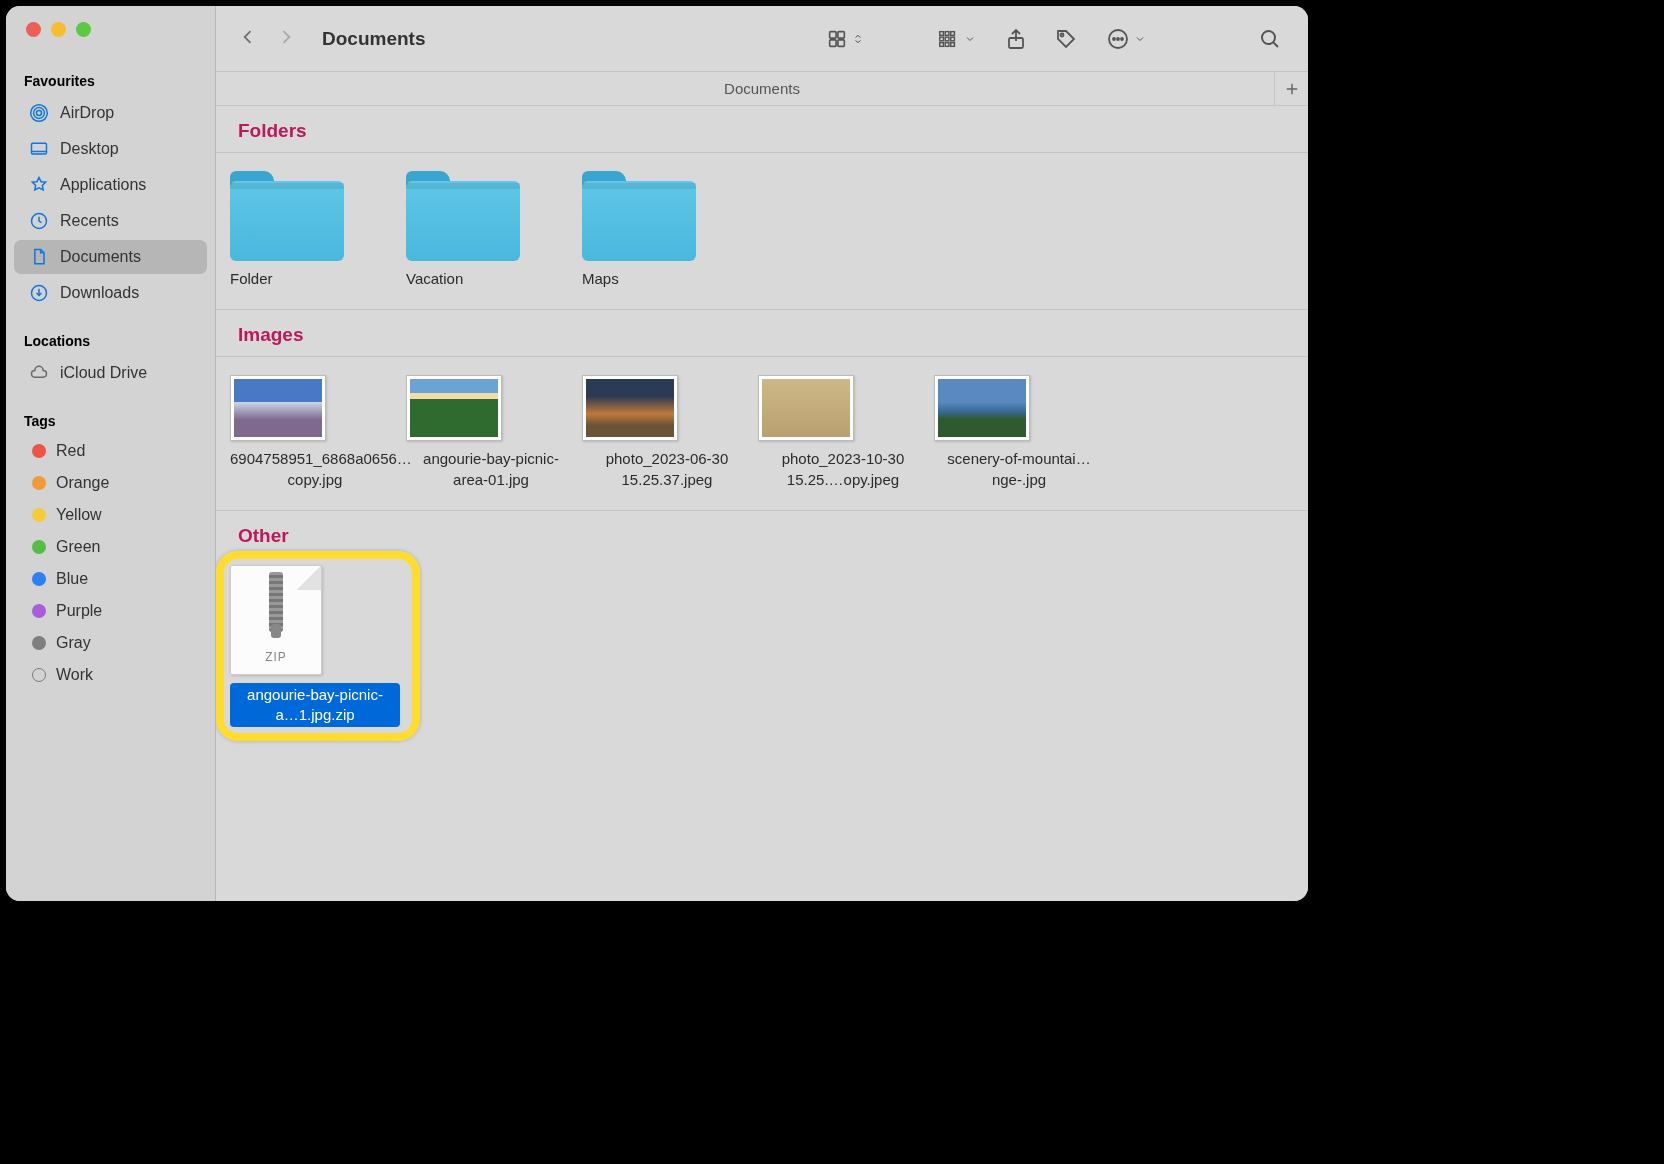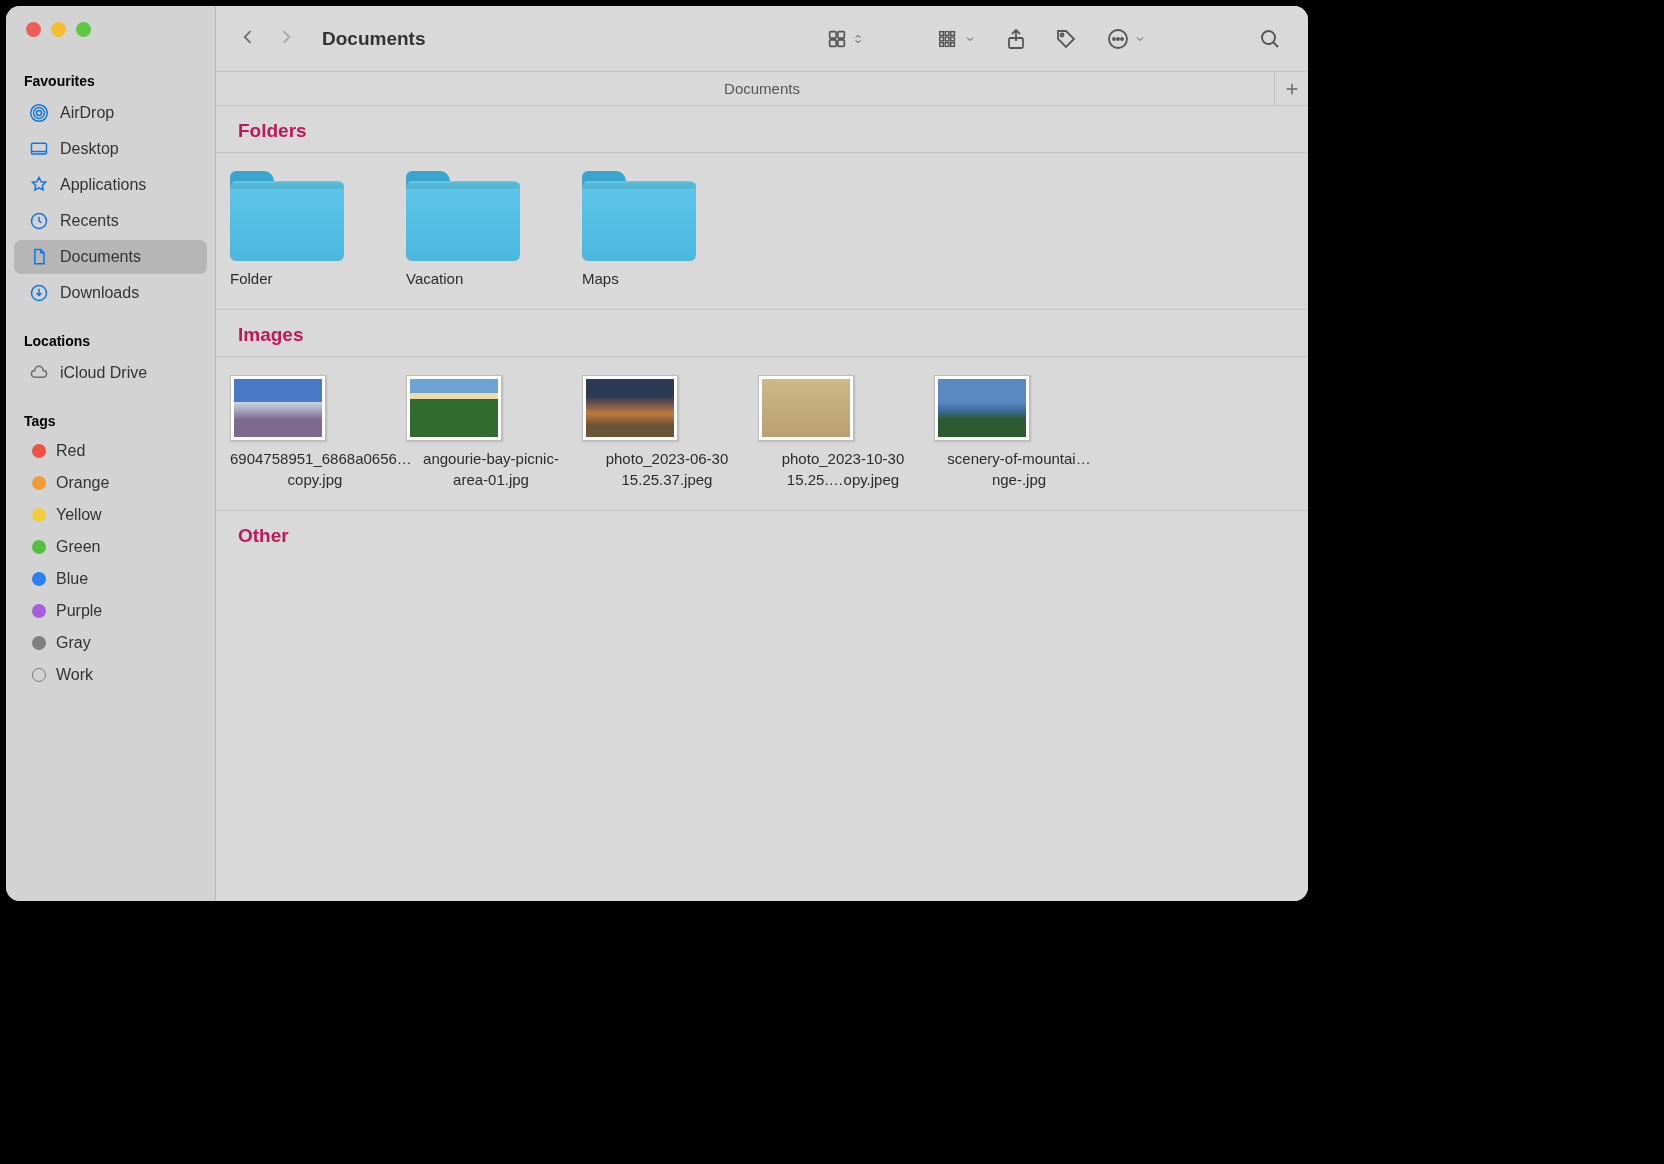--- a/index.html
+++ b/index.html
@@ -540,16 +540,28 @@
         </div>
         <div class="item">
           <div class="thumb">
               <div class="thumb-inner t-scenic"></div>
             </div>
           <div class="item-label">scenery-of-mountai…nge-.jpg</div>
         </div>
       </div>
 
       <div class="group-header nb">Other</div>
+      <div class="grid nb">
+        <div class="item zip-wrap">
+          <div class="highlight"></div>
+          <div class="zip-doc">
+            <div class="zip-fold"></div>
+            <div class="zipper"></div>
+            <div class="zip-pull"></div>
+            <div class="zip-label">ZIP</div>
+          </div>
+          <div class="item-label sel">angourie-bay-picnic-a…1.jpg.zip</div>
+        </div>
+      </div>
 
     </div>
   </div>
 </div>
 
 </body></html>

